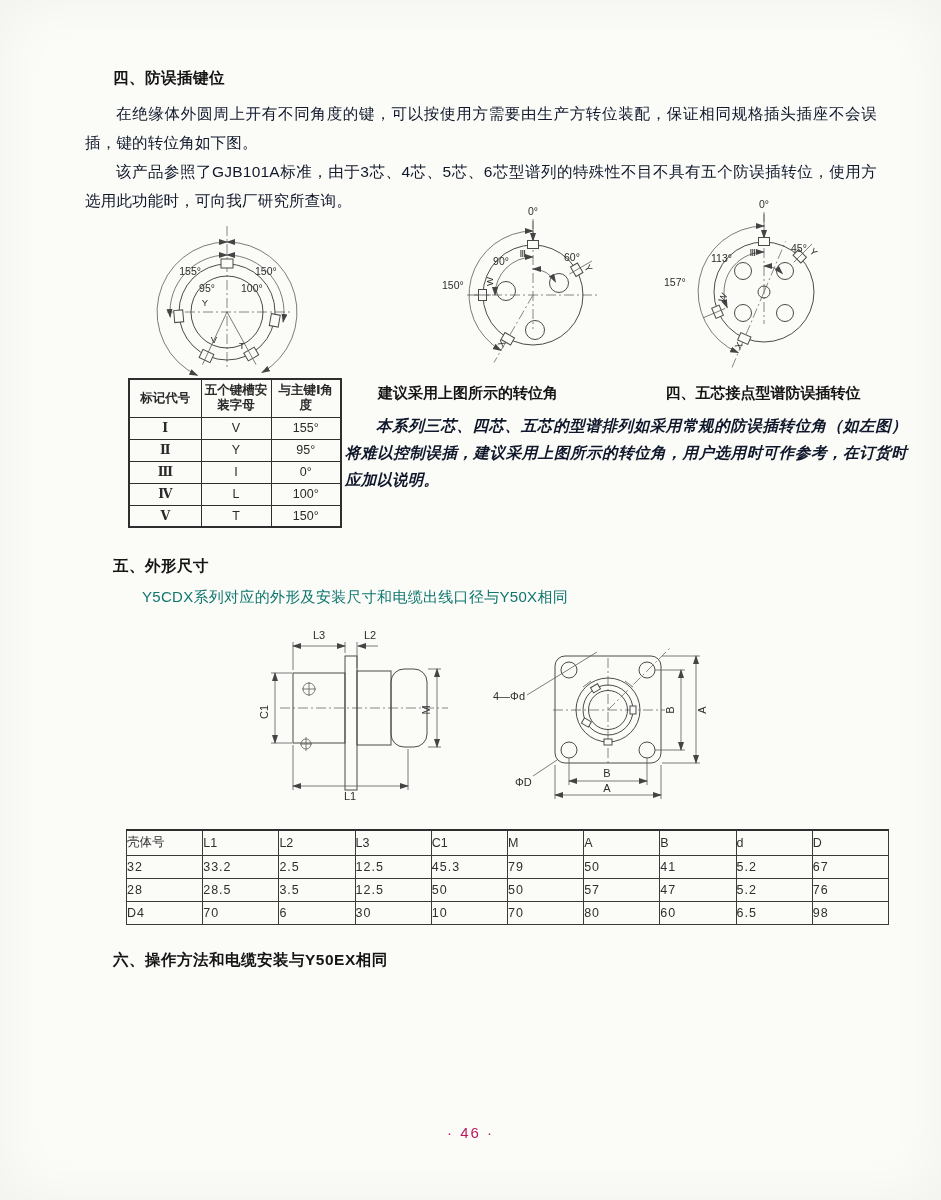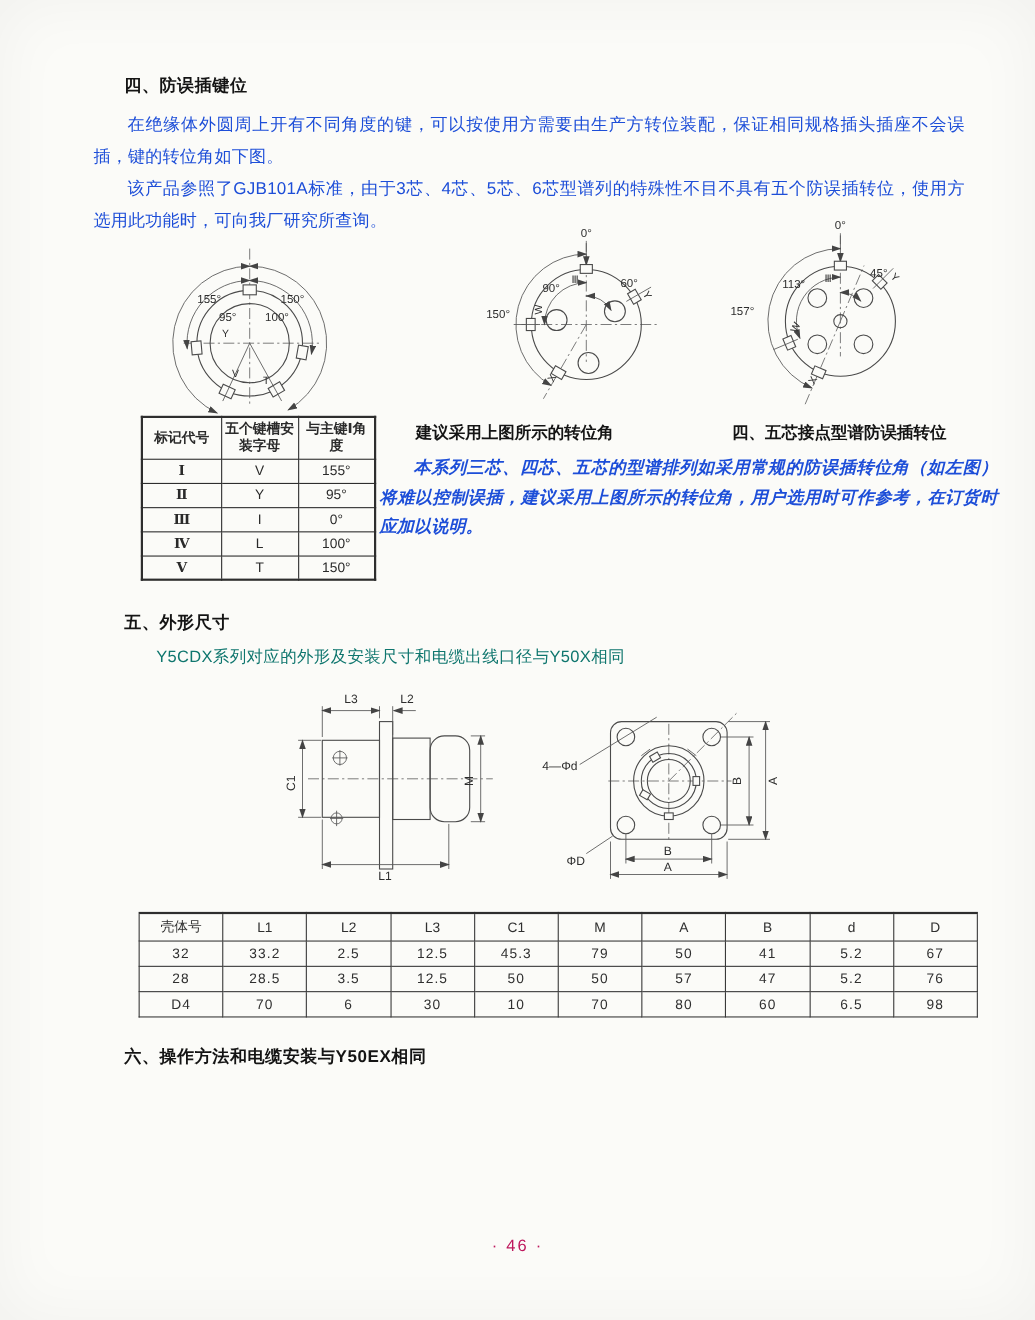--- a/index.html
+++ b/index.html
@@ -5,37 +5,37 @@
   * { margin:0; padding:0; box-sizing:border-box; }
   html,body { background:#e9e9e6; }
   body { font-family:"Liberation Sans","DejaVu Sans",sans-serif; }
   .page {
     position:relative; width:941px; height:1200px; margin:0 auto;
     background:#fbfbf8; color:#222; overflow:hidden;
     box-shadow: inset 0 0 60px rgba(0,0,0,0.045);
   }
   .sec-heading { position:absolute; font-size:15.5px; font-weight:bold; color:#141414; letter-spacing:0.5px; }
   .para {
-    position:absolute; font-size:15.5px; line-height:28.5px; color:#1d4ed8;
+    position:absolute; font-size:15.5px; line-height:28.5px; color:#0f172a;
     text-indent:2em; text-align:justify; letter-spacing:0.2px;
   }
   .caption { position:absolute; font-size:15px; font-weight:bold; color:#141414; text-align:center; }
   .intro-line { position:absolute; font-size:15px; color:#0f766e; letter-spacing:0.3px; }
   .page-num { position:absolute; left:0; top:1124px; width:100%; text-align:center; font-size:15px; color:#be185d; letter-spacing:2px; }
 
   table { border-collapse:collapse; background:#fbfbf8;margin-left:20px; }
   .keytbl { position:absolute; left:108px; top:378px; table-layout:fixed; border:2px solid #2e2e2e; }
   .keytbl th, .keytbl td { border:1.5px solid #2e2e2e; text-align:center; vertical-align:middle; color:#2a2a2a; }
   .keytbl th { font-size:12.5px; font-weight:bold; height:38px; line-height:15px; padding:1px 2px; }
   .keytbl td { font-size:12.5px; height:22px; padding:0; }
   .keytbl .c1 { width:72px; } .keytbl .c2 { width:70px; } .keytbl .c3 { width:70px; }
   .keytbl td.roman { font-weight:bold; font-family:"Liberation Serif","DejaVu Serif",serif; }
 
   .dimtbl { position:absolute; left:106px; top:829px; table-layout:fixed; border:1.5px solid #2e2e2e; border-top:2.5px solid #2e2e2e; }
-  .dimtbl th, .dimtbl td { border:1px solid #3a3a3a; text-align:center; vertical-align:middle; color:#2f2f2f; }
+  .dimtbl th, .dimtbl td { border:1px solid #3a3a3a; text-align:left; vertical-align:middle; color:#2f2f2f; }
   .dimtbl th { font-size:12.5px; font-weight:normal; height:25px; width:76.2px; }
   .dimtbl td { font-size:12.5px; height:23px; letter-spacing:1px; }
 
   svg.dwg { position:absolute; overflow:visible; }
   svg.dwg .ln   { stroke:#4a4a4a; fill:none; stroke-width:1; }
   svg.dwg .thin { stroke:#5a5a5a; fill:none; stroke-width:0.8; }
   svg.dwg .cl   { stroke:#6a6a6a; fill:none; stroke-width:0.8; stroke-dasharray:10 3 2 3; }
   svg.dwg .notch{ stroke:#4a4a4a; fill:#fbfbf8; stroke-width:1; }
   svg.dwg text  { fill:#2d2d2d; font-family:"Liberation Sans","DejaVu Sans",sans-serif; }
   svg.dwg .ang  { font-size:10.5px; }

